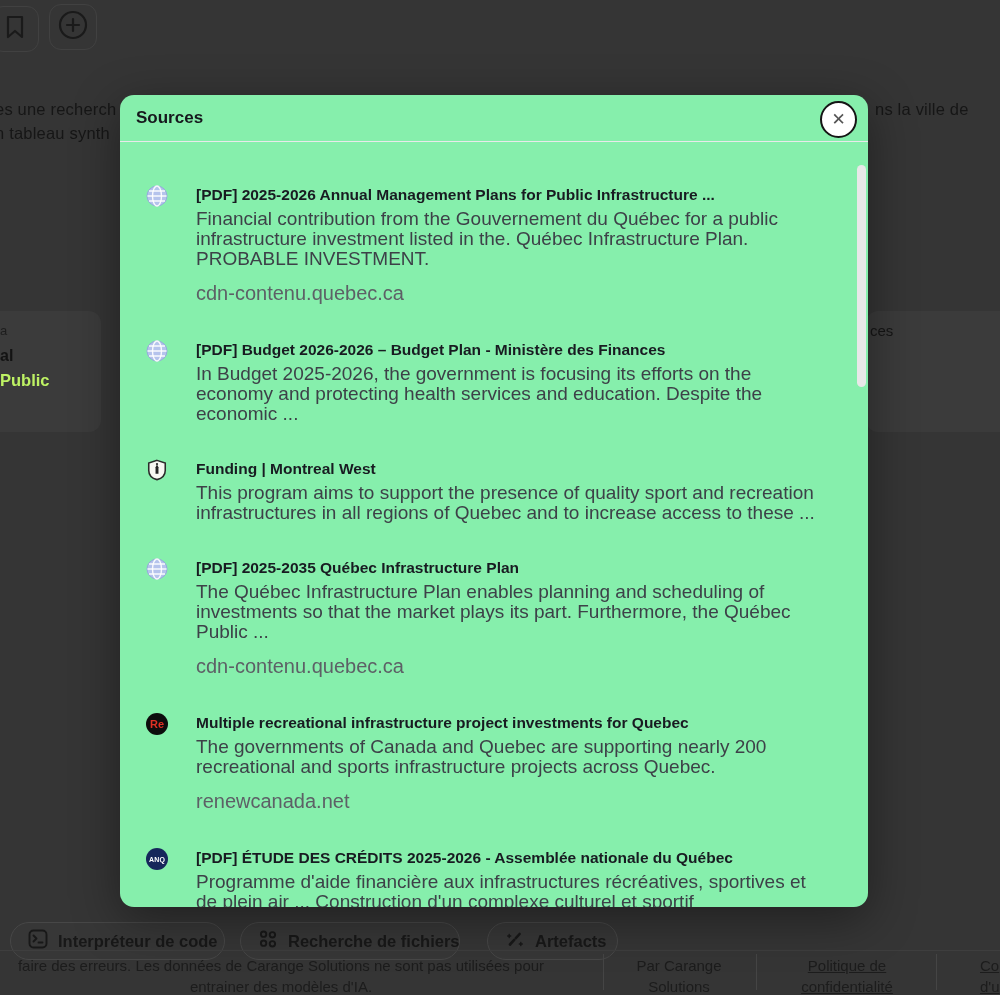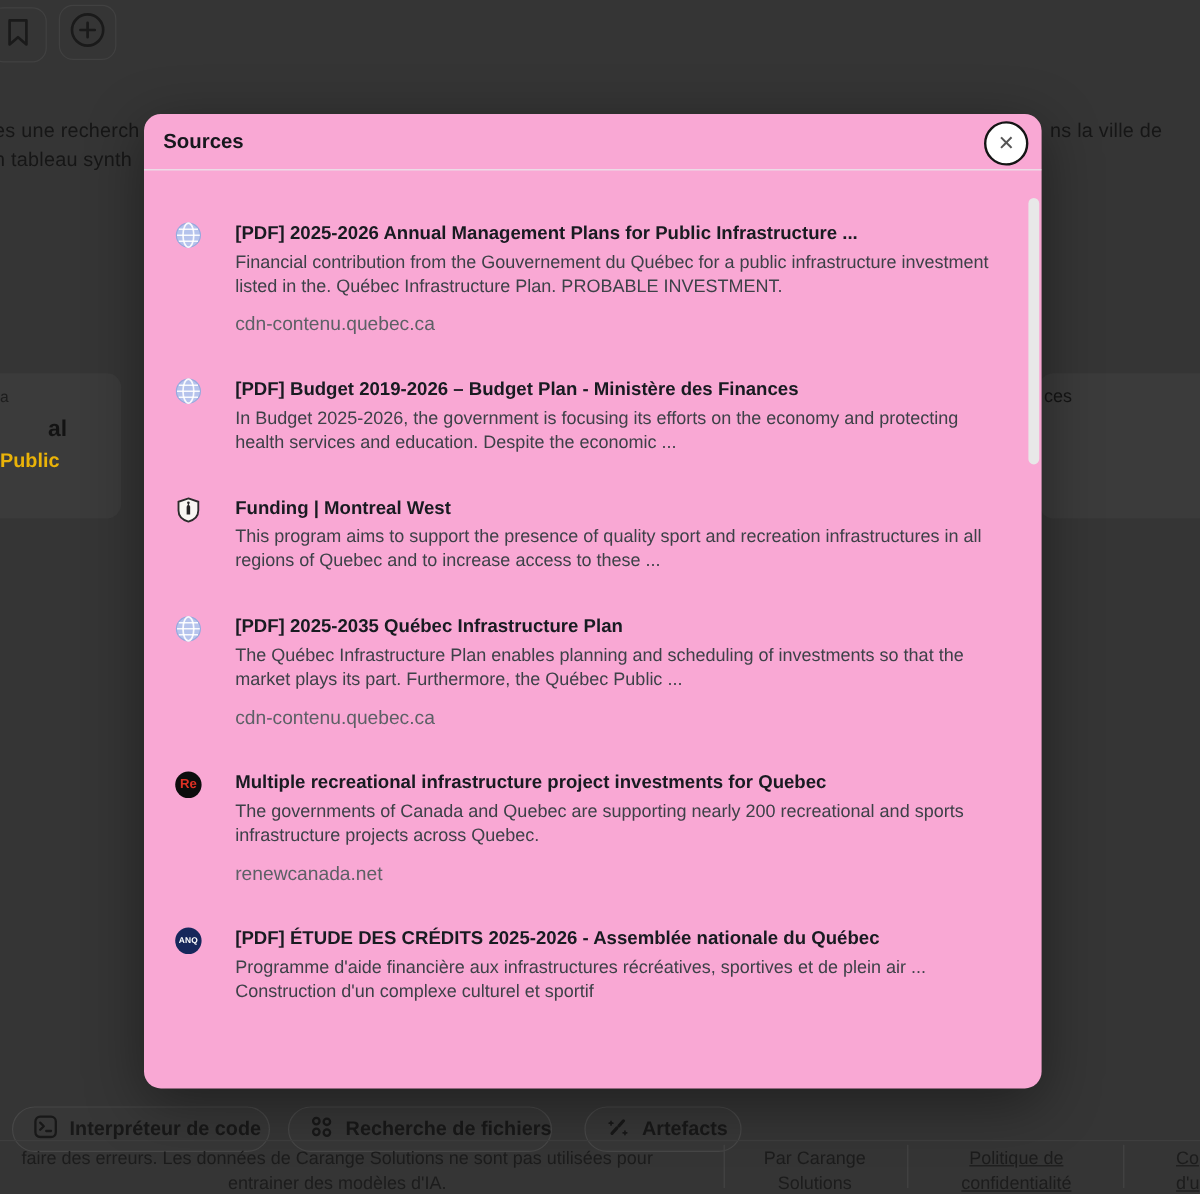--- a/index.html
+++ b/index.html
@@ -11,38 +11,38 @@
   
   .bk { position:absolute; color:#161616; }
   .icon-btn {
     position:absolute; width:48px; height:46px; border:1px solid #414141;
     border-radius:12px; display:flex; align-items:center; justify-content:center;
     background:transparent;
   }
   .bk-line { font-size:16.5px; letter-spacing:.2px; white-space:nowrap; }
   .bk-card { position:absolute; background:#3b3b3b; border-radius:12px; }
   .bk-card .t-sm { font-size:13px; color:#1d1d1d; }
-  .bk-card .t-bold { font-size:19px; font-weight:700; color:#131313;padding-left:40px; }
-  .bk-card .t-big { font-size:16.5px; font-weight:700; color:#eab308; }
+  .bk-card .t-bold { font-size:16px; font-weight:700; color:#131313; }
+  .bk-card .t-big { font-size:16.5px; font-weight:700; color:#bef264; }
 
   .toolbar-btn {
     position:absolute; top:922px; height:38px; border:1px solid #474747;
     border-radius:19px; background:#373737; display:flex; align-items:center;
     gap:10px; padding:0 17px; color:#181818; font-size:16.5px; font-weight:700;
     white-space:nowrap;
   }
   .footer-divider { position:absolute; width:1px; height:36px; top:954px; background:#454545; }
   .footer-text { position:absolute; font-size:15px; color:#1c1c1c; text-align:center; line-height:21px; }
   .footer-text.link { text-decoration:underline; cursor:pointer; }
   .hline { position:absolute; left:0; top:950px; width:1000px; height:1px; background:#3e3e3e; }
 
   
   .modal {
     position:absolute; left:120px; top:95px; width:748px; height:812px;
-    background:#f9a8d4; border-radius:14px; overflow:hidden;
+    background:#86efac; border-radius:14px; overflow:hidden;
     box-shadow:0 12px 48px rgba(0,0,0,.4);
   }
   .modal-header {
     height:47px; display:flex; align-items:center; padding-left:16px;
     border-bottom:1px solid #e9e9eb; position:relative;
   }
   .modal-title { font-size:17px; font-weight:700; color:#16181d; }
   .close-btn {
     position:absolute; top:6px; right:11px; width:37px; height:37px;
     border:2.5px solid #151515; border-radius:50%; background:#fff;
@@ -57,22 +57,22 @@
   .src-item { display:flex; gap:28px; margin-bottom:36px; cursor:pointer; }
   .src-icon { width:22px; height:22px; flex:none; margin-top:-1px; }
   .src-badge {
     width:22px; height:22px; border-radius:50%; display:flex;
     align-items:center; justify-content:center; font-weight:700;
   }
   .badge-re { background:#0d0d0d; color:#df3124; font-size:11px; }
   .badge-anq { background:#16275b; color:#ffffff; font-size:7px; letter-spacing:.2px; }
   .src-body { flex:1; min-width:0; }
   .src-title { font-size:15.5px; font-weight:700; color:#181b21; margin-bottom:5px; }
-  .src-desc { font-size:15px; color:#3d4148; line-height:20px; }
-  .src-domain { font-size:16px; color:#5d6066; margin-top:13px; }
+  .src-desc { font-size:19px; color:#3d4148; line-height:20px; }
+  .src-domain { font-size:20px; color:#5d6066; margin-top:13px; }
 </style>
 </head>
 <body>
 
 <div class="icon-btn" style="left:-9px; top:6px;">
   <span>
     <svg width="24" height="26" viewBox="0 0 24 26">
         <path d="M5 3h14v20l-7-6-7 6z" fill="none" stroke="#1a1a1a" stroke-width="2.2" stroke-linejoin="round"></path>
       </svg>
   </span>
@@ -177,21 +177,21 @@
 
     <div class="src-item">
       <span class="src-icon">
         <svg width="22" height="22" viewBox="0 0 22 22">
             <circle cx="11" cy="11" r="10" fill="#b5c3ec" stroke="#97a9de" stroke-width="1"></circle>
             <ellipse cx="11" cy="11" rx="4.5" ry="10" fill="none" stroke="#ffffff" stroke-width="1.4" opacity=".9"></ellipse>
             <path d="M1.5 11h19M3 6h16M3 16h16" stroke="#ffffff" stroke-width="1.3" opacity=".9" fill="none"></path>
           </svg>
       </span>
       <div class="src-body">
-        <div class="src-title">[PDF] Budget 2019-2026 – Budget Plan - Ministère des Finances</div>
+        <div class="src-title">[PDF] Budget 2026-2026 – Budget Plan - Ministère des Finances</div>
         <div class="src-desc">In Budget 2025-2026, the government is focusing its efforts on the economy and protecting health services and education. Despite the economic ...</div>
       </div>
     </div>
 
     <div class="src-item">
       <span class="src-icon">
         <svg width="22" height="22" viewBox="0 0 24 24">
             <path d="M12 1.5l9 3v8c0 5.2-4 8.7-9 10-5-1.3-9-4.8-9-10v-8z" fill="#f7f7f2" stroke="#2b2b2b" stroke-width="1.7"></path>
             <path d="M12 6l1.6 3v7h-3.2v-7z" fill="#252525"></path>
             <circle cx="12" cy="5.5" r="1.2" fill="#252525"></circle>

